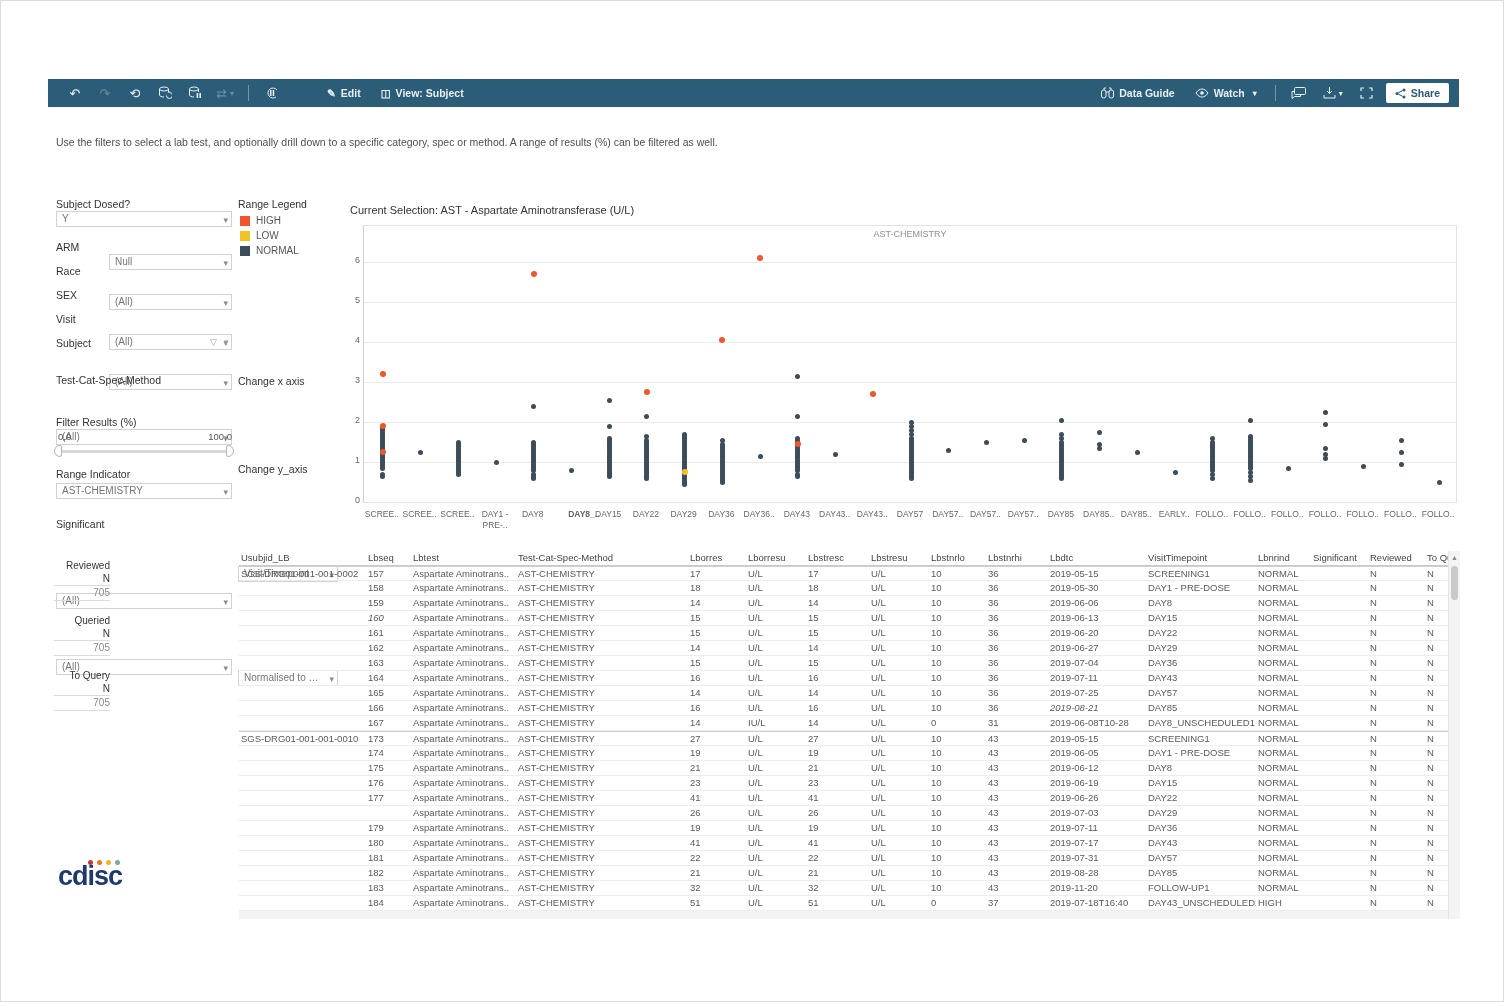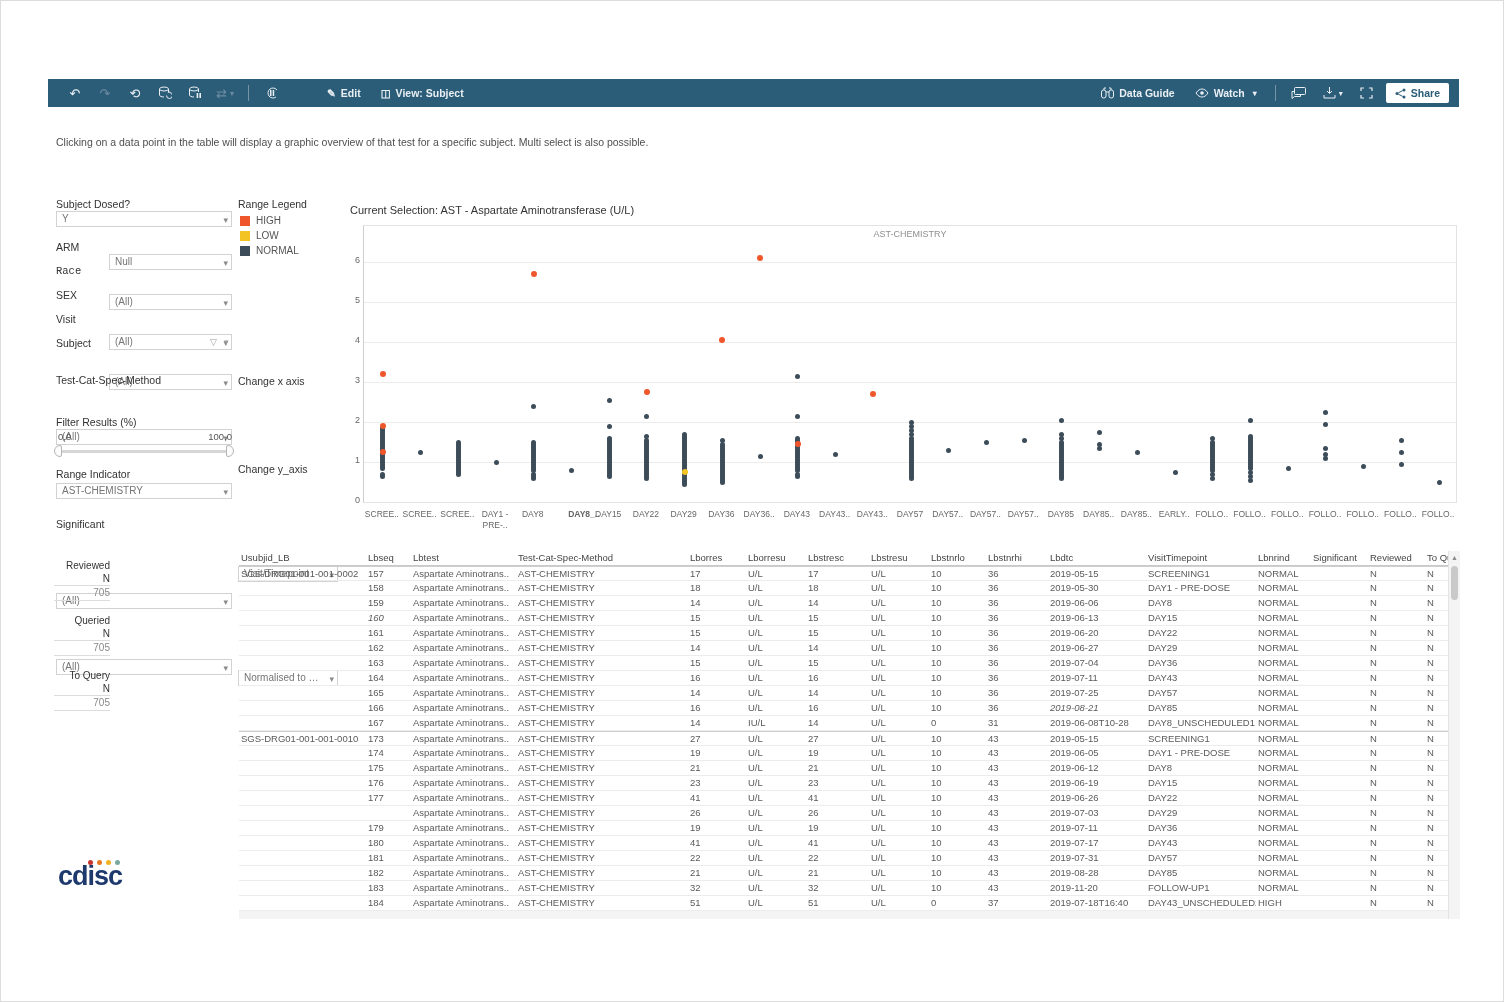--- a/index.html
+++ b/index.html
@@ -169,30 +169,30 @@
             </svg>
         <span>Share</span>
       </span>
     </div>
   </div>
 
 
   <div class="content">
 
     <div class="abs" style="left:8px; top:28px; font-size:10.5px; color:#4f4f4f;">
-      <span class="desc-line">Clicking on a data point in the table will display a graphic overview of that test for a specific subject. Multi select is also possible.</span>
+      <span class="desc-line">Use the filters to select a lab test, and optionally drill down to a specific category, spec or method. A range of results (%) can be filtered as well.</span>
     </div>
 
     <div class="abs flabel" style="left:8px; top:91px;">Subject Dosed?</div>
     <div class="abs dropdown" style="left:8px; top:104px; width:176px;"><span>Y</span><span class="dd-caret">▾</span></div>
 
     <div class="abs flabel" style="left:8px; top:134px;">ARM</div>
     <div class="abs dropdown" style="left:61px; top:131px; width:123px;"><span>Null</span><span class="dd-caret">▾</span></div>
 
-    <div class="abs flabel" style="left:8px; top:158px;font-family:Liberation Mono, monospace;">Race</div>
+    <div class="abs flabel" style="left:8px; top:158px;">Race</div>
     <div class="abs dropdown" style="left:61px; top:155px; width:123px;"><span>(All)</span><span class="dd-caret">▾</span></div>
 
     <div class="abs flabel" style="left:8px; top:182px;">SEX</div>
     <div class="abs dropdown" style="left:61px; top:179px; width:123px;"><span>(All)</span><span class="dd-caret">▾</span></div>
 
     <div class="abs flabel" style="left:8px; top:206px;">Visit</div>
     <div class="abs dropdown" style="left:61px; top:203px; width:123px;"><span>(All)</span><span class="dd-caret">▾</span></div>
 
     <div class="abs flabel" style="left:8px; top:230px;">Subject</div>
     <span class="abs" style="left:162px; top:230px; color:#9a9a9a; font-size:9px;">▽</span>

